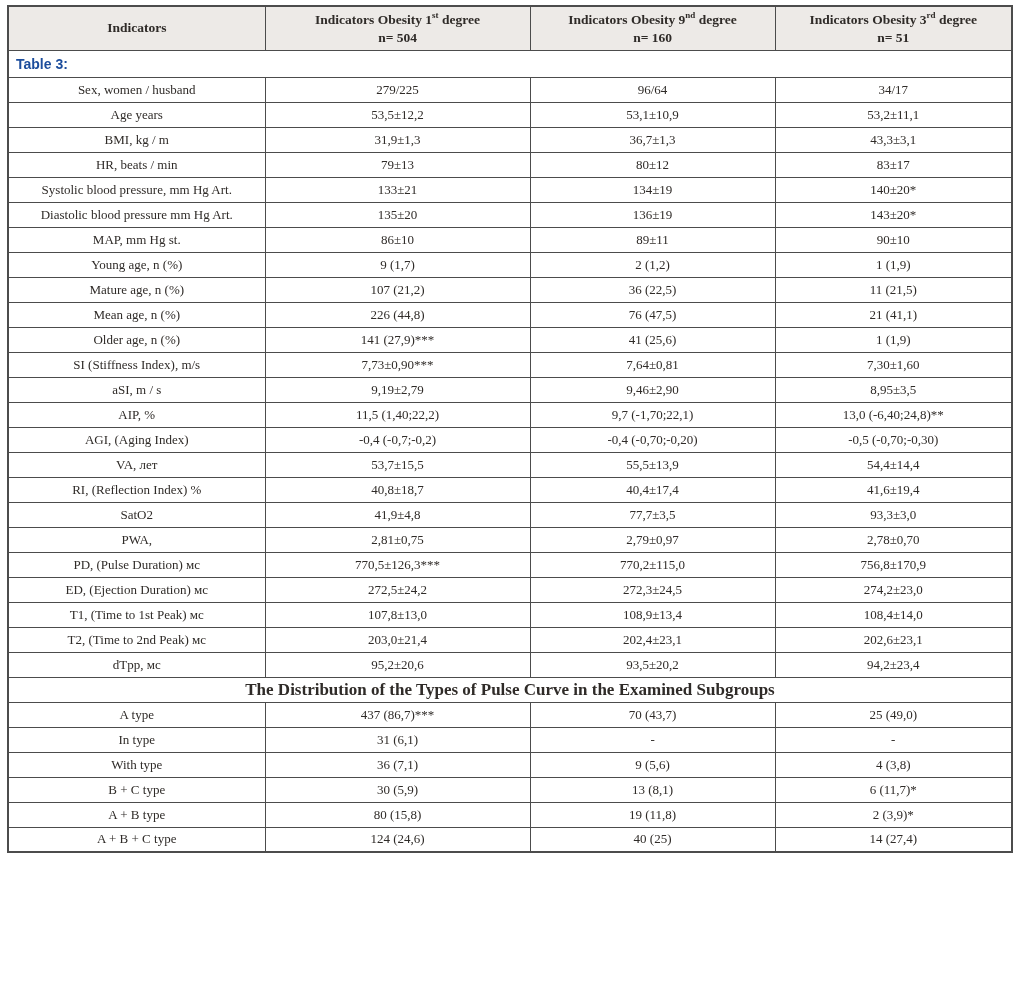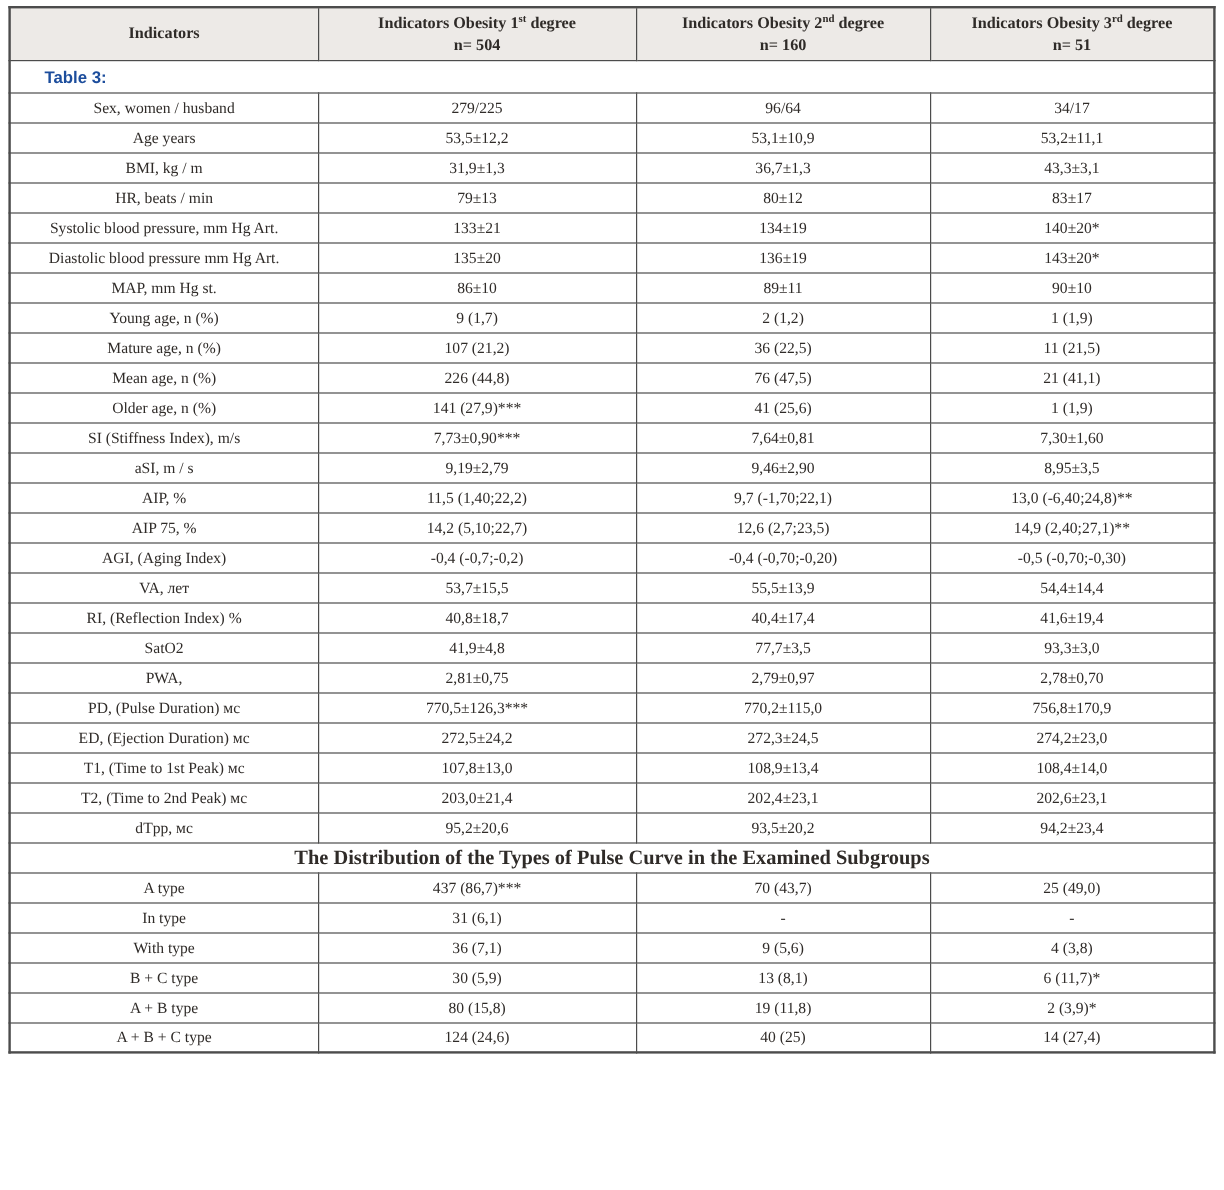--- a/index.html
+++ b/index.html
@@ -23,21 +23,21 @@
     padding:1px 6px;
     height:25px;
     box-sizing:border-box;
   }
   td.caption-cell{
     text-align:left;
     font-family:"Liberation Sans", sans-serif;
     font-weight:bold;
     font-size:14px;
     color:#1c4d9c;
-    padding:3px 28px;
+    padding:3px 7px;
     height:27px;
   }
   thead th{
     background:#edeae7;
     font-weight:bold;
     font-size:13.5px;
     height:44px;
     line-height:1.35;
   }
   thead th sup{font-size:9px;margin-top:37px;}
@@ -66,21 +66,21 @@
     <thead>
       <tr>
         <th>
           <span>Indicators</span>
         </th>
         <th>
           <span>Indicators Obesity 1</span><sup>st</sup><span> degree</span>
           <div>n= 504</div>
         </th>
         <th>
-          <span>Indicators Obesity 2</span><sup>nd</sup><span> degree</span>
+          <span>Indicators Obesity 9</span><sup>nd</sup><span> degree</span>
           <div>n= 160</div>
         </th>
         <th>
           <span>Indicators Obesity 3</span><sup>rd</sup><span> degree</span>
           <div>n= 51</div>
         </th>
       </tr>
     </thead>
     <tbody id="tbody-main">
         <tr>
@@ -159,26 +159,20 @@
           <td class="indicator-cell">aSI, m / s</td>
           <td class="value-cell">9,19±2,79</td>
           <td class="value-cell">9,46±2,90</td>
           <td class="value-cell">8,95±3,5</td>
         </tr>
         <tr>
           <td class="indicator-cell">AIP, %</td>
           <td class="value-cell">11,5 (1,40;22,2)</td>
           <td class="value-cell">9,7 (-1,70;22,1)</td>
           <td class="value-cell">13,0 (-6,40;24,8)**</td>
-        </tr>
-        <tr>
-          <td class="indicator-cell">AIP 75, %</td>
-          <td class="value-cell">14,2 (5,10;22,7)</td>
-          <td class="value-cell">12,6 (2,7;23,5)</td>
-          <td class="value-cell">14,9 (2,40;27,1)**</td>
         </tr>
         <tr>
           <td class="indicator-cell">AGI, (Aging Index)</td>
           <td class="value-cell">-0,4 (-0,7;-0,2)</td>
           <td class="value-cell">-0,4 (-0,70;-0,20)</td>
           <td class="value-cell">-0,5 (-0,70;-0,30)</td>
         </tr>
         <tr>
           <td class="indicator-cell">VA, лет</td>
           <td class="value-cell">53,7±15,5</td>

